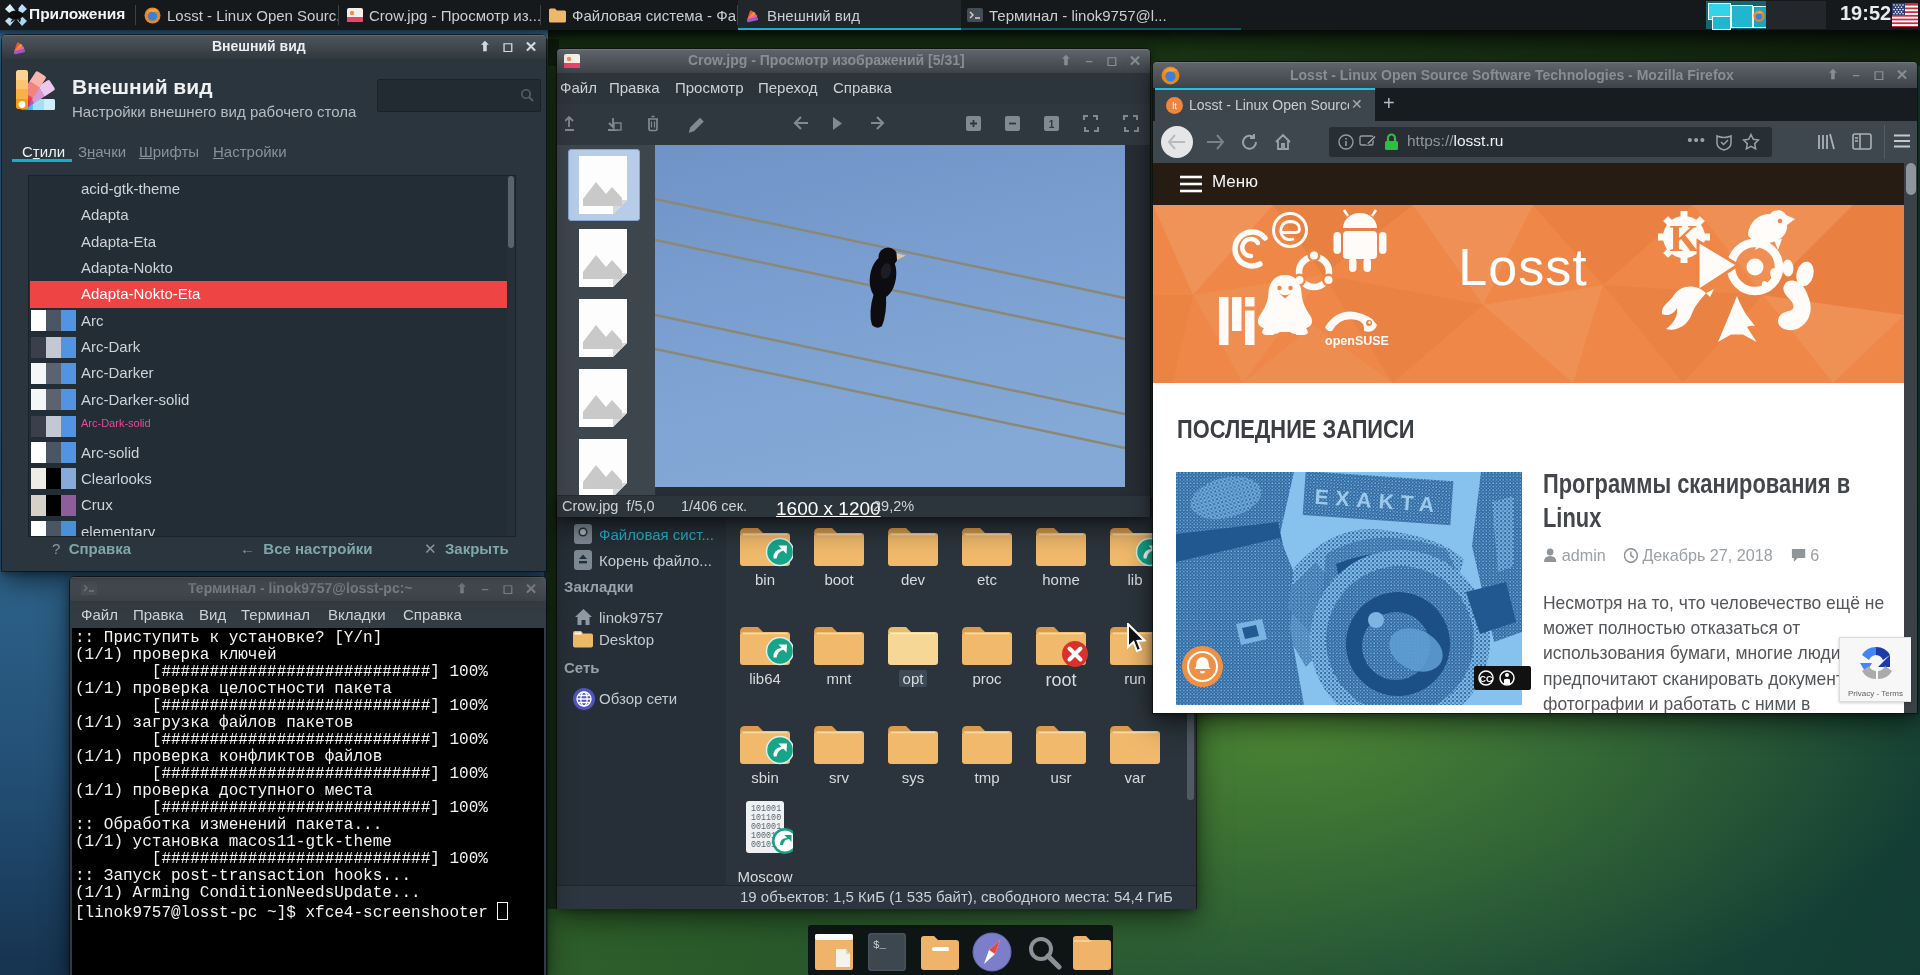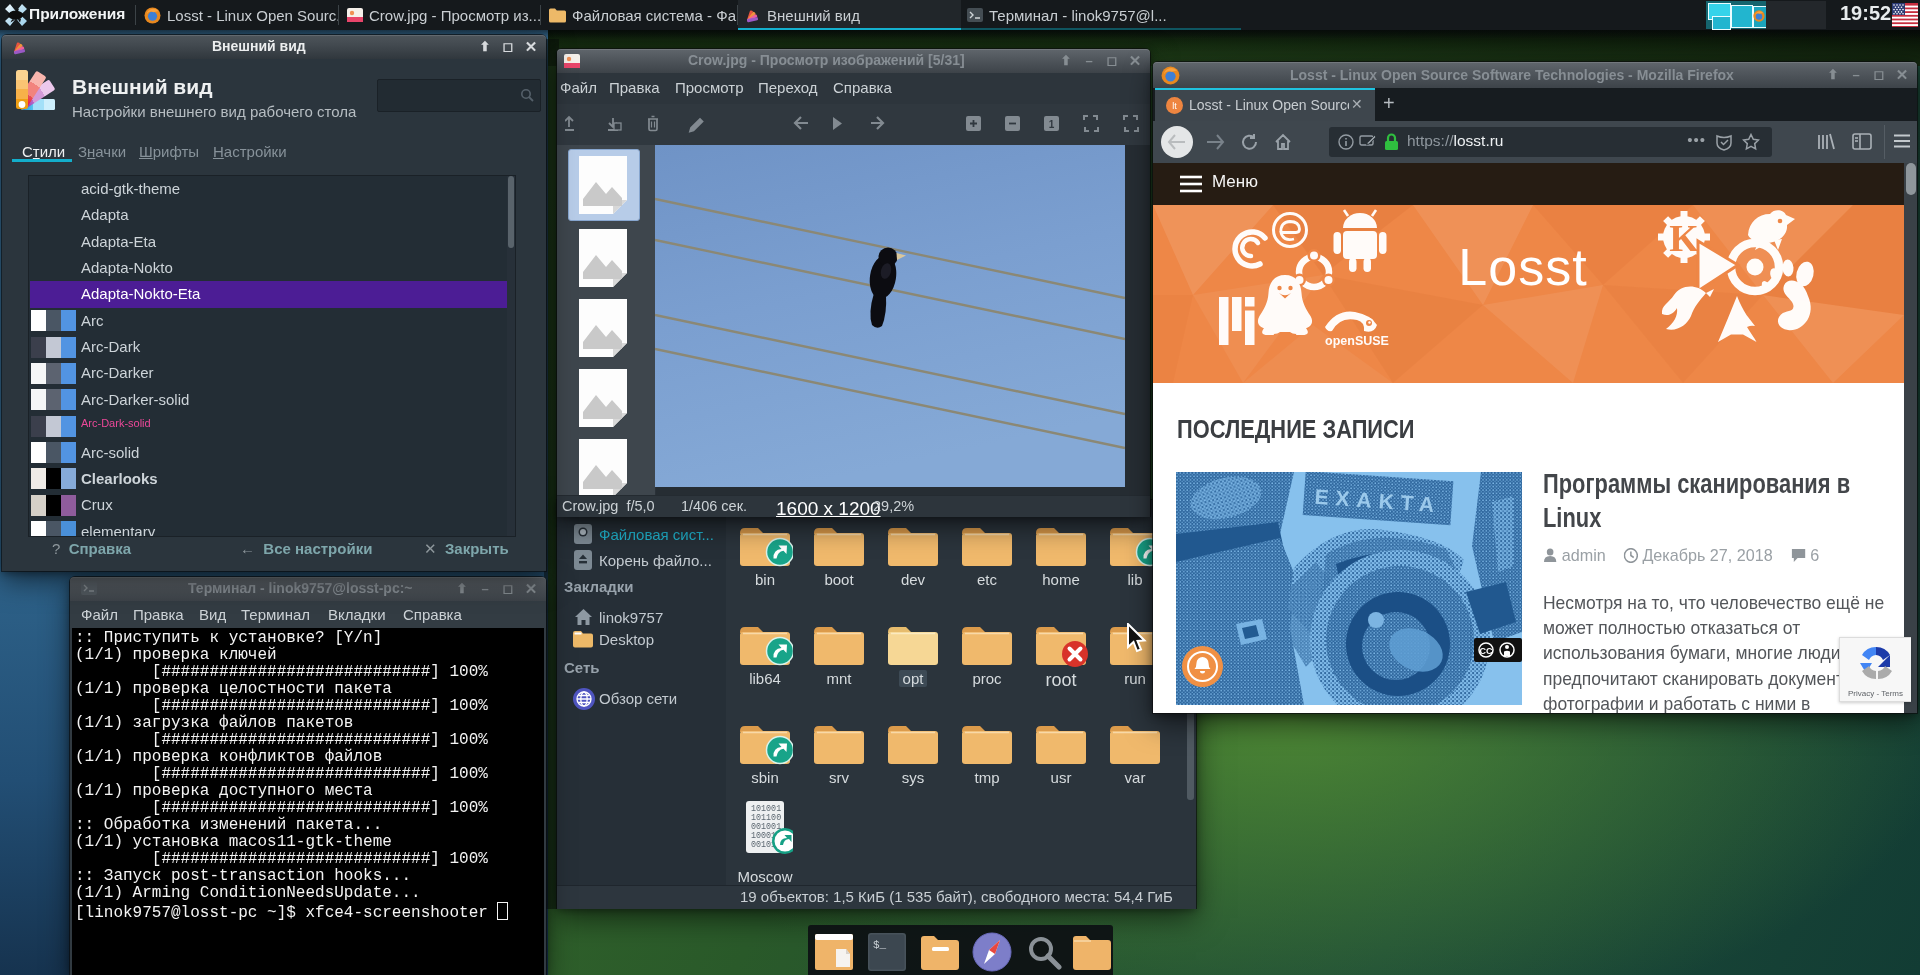--- a/index.html
+++ b/index.html
@@ -259,21 +259,21 @@
         </div>
   <div class="abs" style="left:1px;top:52.7px;width:484px;height:26.3px;">
           <div class="abs" style="left:51px;top:4px;font-size:15px;color:#cdd4d9;">Adapta-Eta</div>
         </div>
   <div class="abs" style="left:1px;top:26.4px;width:484px;height:26.3px;">
           <div class="abs" style="left:51px;top:4px;font-size:15px;color:#cdd4d9;">Adapta</div>
         </div>
   <div class="abs" style="left:1px;top:79.1px;width:484px;height:26.3px;">
           <div class="abs" style="left:51px;top:4px;font-size:15px;color:#cdd4d9;">Adapta-Nokto</div>
         </div>
-  <div class="abs" style="left:1px;top:105.4px;width:477px;height:26.3px;background:#4c1d95;">
+  <div class="abs" style="left:1px;top:105.4px;width:477px;height:26.3px;background:#ef4444;">
           <div class="abs" style="left:51px;top:4px;font-size:15px;color:#ffffff;">Adapta-Nokto-Eta</div>
         </div>
   <div class="abs" style="left:1px;top:131.8px;width:484px;height:26.3px;">
           <div class="abs" style="left:1.0px;top:2.5px;width:14.9px;height:21px;background:#ffffff;"></div>
           <div class="abs" style="left:15.9px;top:2.5px;width:14.9px;height:21px;background:#4a5664;"></div>
           <div class="abs" style="left:30.8px;top:2.5px;width:14.9px;height:21px;background:#5294e2;"></div>
           <div class="abs" style="left:51px;top:4px;font-size:15px;color:#cdd4d9;">Arc</div>
         </div>
   <div class="abs" style="left:1px;top:158.1px;width:484px;height:26.3px;">
           <div class="abs" style="left:1.0px;top:2.5px;width:14.9px;height:21px;background:#3b3f4c;"></div>
@@ -298,21 +298,21 @@
           <div class="abs" style="left:15.9px;top:2.5px;width:14.9px;height:21px;background:#c3c8d4;"></div>
           <div class="abs" style="left:30.8px;top:2.5px;width:14.9px;height:21px;background:#5294e2;"></div>
           <div class="abs" style="left:51px;top:4px;font-size:11px;color:#ec4899;">Arc-Dark-solid</div>
         </div>
   <div class="abs" style="left:1px;top:263.5px;width:484px;height:26.3px;">
           <div class="abs" style="left:1.0px;top:2.5px;width:14.9px;height:21px;background:#ffffff;"></div>
           <div class="abs" style="left:15.9px;top:2.5px;width:14.9px;height:21px;background:#4a5664;"></div>
           <div class="abs" style="left:30.8px;top:2.5px;width:14.9px;height:21px;background:#5294e2;"></div>
           <div class="abs" style="left:51px;top:4px;font-size:15px;color:#cdd4d9;">Arc-solid</div>
         </div>
-  <div class="abs" style="left:1px;top:289.9px;width:484px;height:26.3px;font-weight:bold;">
+  <div class="abs" style="left:1px;top:289.9px;width:484px;height:26.3px;">
           <div class="abs" style="left:1.0px;top:2.5px;width:14.9px;height:21px;background:#efebe7;"></div>
           <div class="abs" style="left:15.9px;top:2.5px;width:14.9px;height:21px;background:#000000;"></div>
           <div class="abs" style="left:30.8px;top:2.5px;width:14.9px;height:21px;background:#86abd9;"></div>
           <div class="abs" style="left:51px;top:4px;font-size:15px;color:#cdd4d9;">Clearlooks</div>
         </div>
   <div class="abs" style="left:1px;top:316.2px;width:484px;height:26.3px;">
           <div class="abs" style="left:1.0px;top:2.5px;width:14.9px;height:21px;background:#d5d0c8;"></div>
           <div class="abs" style="left:15.9px;top:2.5px;width:14.9px;height:21px;background:#000000;"></div>
           <div class="abs" style="left:30.8px;top:2.5px;width:14.9px;height:21px;background:#8f5c9c;"></div>
           <div class="abs" style="left:51px;top:4px;font-size:15px;color:#cdd4d9;">Crux</div>
@@ -948,21 +948,21 @@
 
 <path d="M305 0 h41 v160 l-28 10 l-22 -96 z" fill="url(#htd)"></path>
 <path d="M316 30 l22 -6 v70 l-16 6 z" fill="url(#htm)" opacity="0.8"></path>
 <path d="M290 120 l40 -10 l10 40 l-36 12 z" fill="#21588f"></path>
 </svg>
   <div class="abs" style="left:29px;top:483px;width:41px;height:41px;border-radius:50%;background:#f09044;"></div>
   <svg class="abs" style="left:33px;top:487px" width="33" height="33" viewBox="0 0 33 33">
           <circle cx="16.5" cy="16.5" r="14.5" fill="none" stroke="#fff" stroke-width="2"></circle>
           <path d="M16.5 7 a6 6 0 0 1 6 6 q0 4 2 6 h-16 q2 -2 2 -6 a6 6 0 0 1 6 -6 z M14 21 a2.5 2.5 0 0 0 5 0" fill="#fff"></path>
         </svg>
-  <div class="abs" style="left:321px;top:475px;width:48px;height:24px;background:#111;border-radius:2px;">
+  <div class="abs" style="left:321px;top:503px;width:48px;height:24px;background:#111;border-radius:2px;padding-left:9px;">
    <svg class="abs" style="left:3px;top:3px" width="42" height="18" viewBox="0 0 42 18" fill="none" stroke="#fff">
             <circle cx="9" cy="9" r="7" stroke-width="1.5"></circle>
             <text x="9" y="12.5" font-size="9" font-weight="bold" fill="#fff" stroke="none" text-anchor="middle" font-family="Liberation Sans">CC</text>
             <circle cx="30" cy="9" r="7" stroke-width="1.5"></circle>
             <circle cx="30" cy="6" r="2" fill="#fff" stroke="none"></circle>
             <path d="M27 15 v-4.5 q3 -1.5 6 0 V15" fill="#fff" stroke="none"></path>
           </svg>
   </div>
   <div class="abs" style="left:390px;top:304px;font-size:27px;font-weight:bold;color:#43464a;line-height:34px;transform:scaleX(0.81);transform-origin:0 0;white-space:nowrap;">Программы сканирования в<br>Linux</div>
   <div class="abs" style="left:390px;top:383px;font-size:17px;color:#9aa0a5;transform:scaleX(0.95);transform-origin:0 0;white-space:nowrap;">

